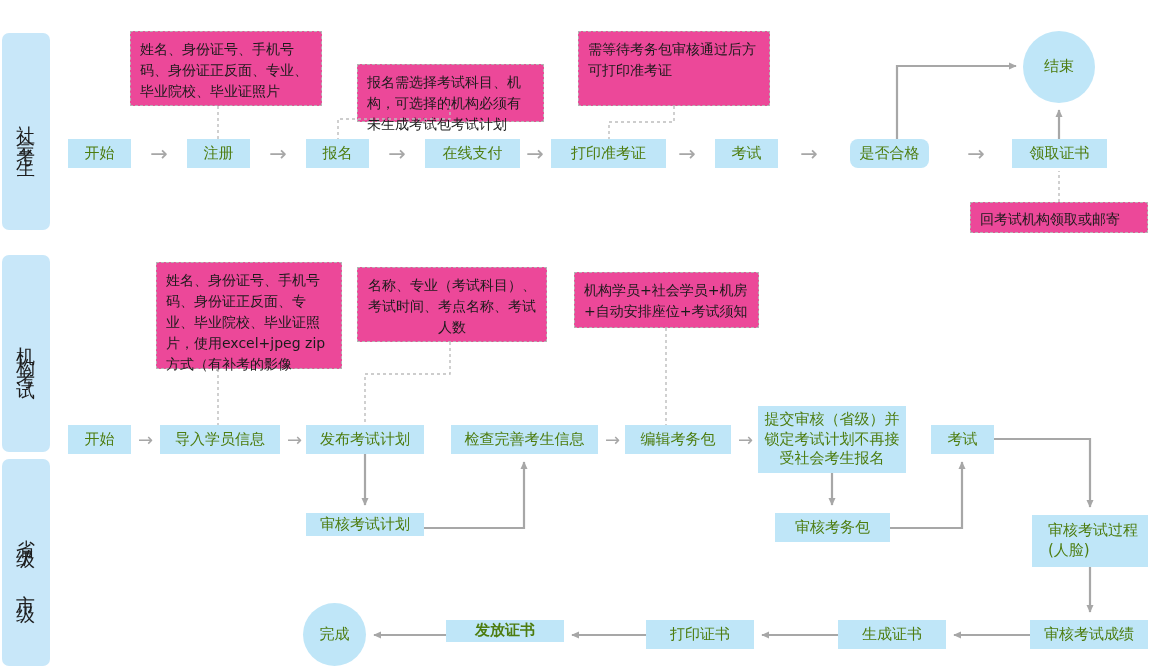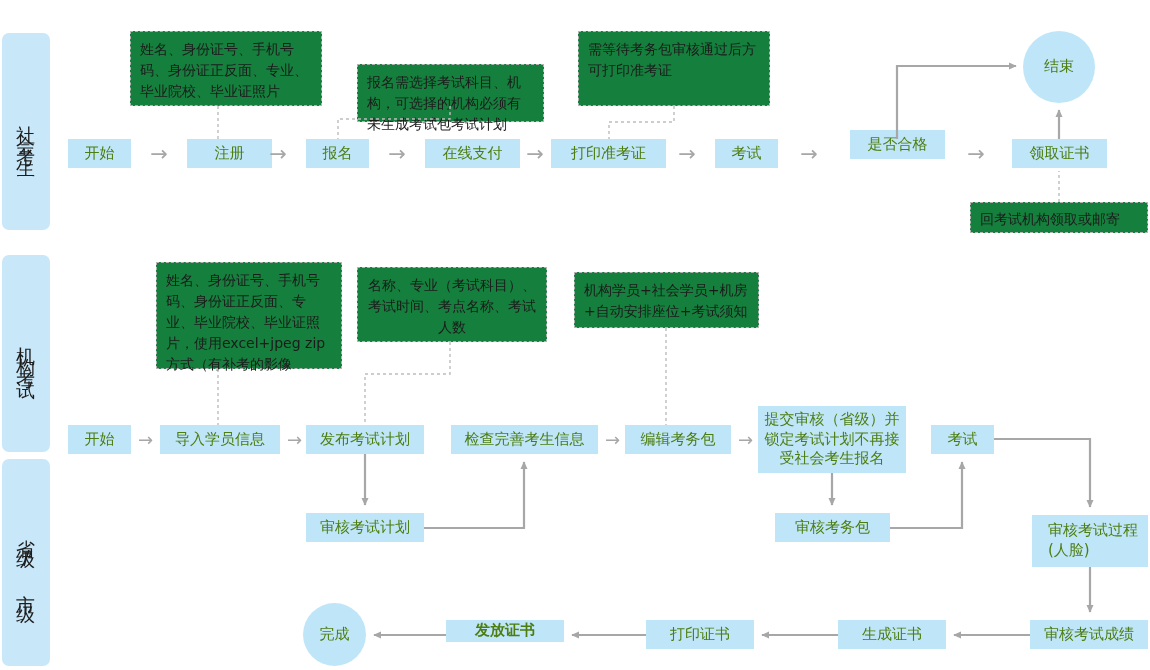--- a/index.html
+++ b/index.html
@@ -15,21 +15,21 @@
         text-align:center;}
 
   .node{position:absolute;background:#bfe6f8;color:#4d7c0f;
         display:flex;align-items:center;justify-content:center;
         text-align:center;font-size:15px;line-height:1.32;
         box-sizing:border-box;padding:2px 4px;}
   .node.bold{font-weight:bold;}
   .node.circle{border-radius:50%;background:#bfe6f8;}
 
   .note{position:absolute;border:1px dashed #b4b4b4;color:#1b1b1b;
-        background:#15803d;font-size:14px;line-height:1.5;
+        background:#ec4899;font-size:14px;line-height:1.5;
         box-sizing:border-box;padding:7px 9px;text-align:left;}
 
   .arrow-glyph{position:absolute;color:#a7a7a7;font-size:21px;line-height:1;
         display:flex;align-items:center;justify-content:center;}
 </style>
 </head>
 <body>
 
 <div id="canvas">
 
@@ -52,36 +52,36 @@
   <div class="note" style="left:578px;top:31px;width:192px;height:75px;">
     <span>需等待考务包审核通过后方可打印准考证</span>
   </div>
   <div class="note" style="left:970px;top:202px;width:178px;height:31px;padding-top:6px;">
     <span>回考试机构领取或邮寄</span>
   </div>
 
   <div class="node" style="left:68px;top:139px;width:63px;height:29px;">
     <span>开始</span>
   </div>
-  <div class="node" style="left:187px;top:139px;width:85px;height:29px;">
+  <div class="node" style="left:187px;top:139px;width:63px;height:29px;">
     <span>注册</span>
   </div>
   <div class="node" style="left:306px;top:139px;width:63px;height:29px;">
     <span>报名</span>
   </div>
   <div class="node" style="left:425px;top:139px;width:95px;height:29px;">
     <span>在线支付</span>
   </div>
   <div class="node" style="left:551px;top:139px;width:115px;height:29px;">
     <span>打印准考证</span>
   </div>
   <div class="node" style="left:715px;top:139px;width:63px;height:29px;">
     <span>考试</span>
   </div>
-  <div class="node" style="left:850px;top:130px;width:95px;height:29px;">
+  <div class="node" style="left:850px;top:139px;width:79px;height:29px;border-radius:8px;">
     <span>是否合格</span>
   </div>
   <div class="node" style="left:1012px;top:139px;width:95px;height:29px;">
     <span>领取证书</span>
   </div>
   <div class="node circle" style="left:1023px;top:31px;width:72px;height:72px;">
     <span>结束</span>
   </div>
 
   <div class="arrow-glyph" style="left:145px;top:142px;width:28px;height:24px;">
@@ -130,21 +130,21 @@
   </div>
   <div class="node" style="left:625px;top:425px;width:106px;height:29px;">
     <span>编辑考务包</span>
   </div>
   <div class="node" style="left:758px;top:406px;width:148px;height:67px;">
     <span>提交审核（省级）并锁定考试计划不再接受社会考生报名</span>
   </div>
   <div class="node" style="left:931px;top:425px;width:63px;height:29px;">
     <span>考试</span>
   </div>
-  <div class="node" style="left:306px;top:513px;width:118px;height:29px;">
+  <div class="node" style="left:306px;top:513px;width:118px;height:23px;">
     <span>审核考试计划</span>
   </div>
   <div class="node" style="left:775px;top:513px;width:115px;height:29px;">
     <span>审核考务包</span>
   </div>
   <div class="node" style="left:1032px;top:515px;width:116px;height:52px;justify-content:flex-start;text-align:left;padding-left:16px;">
     <span>审核考试过程(人脸)</span>
   </div>
 
   <div class="arrow-glyph" style="left:133px;top:428px;width:25px;height:24px;font-size:18px;">

